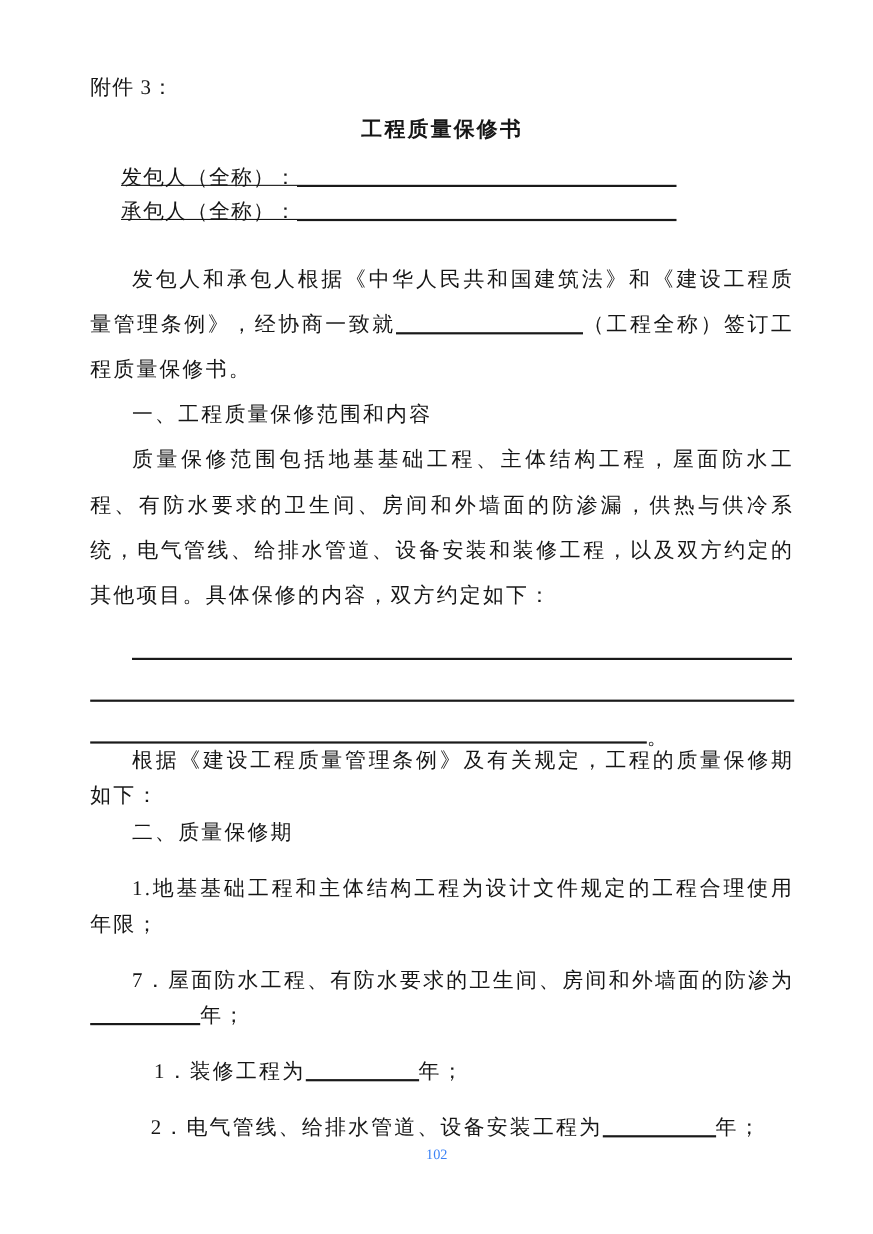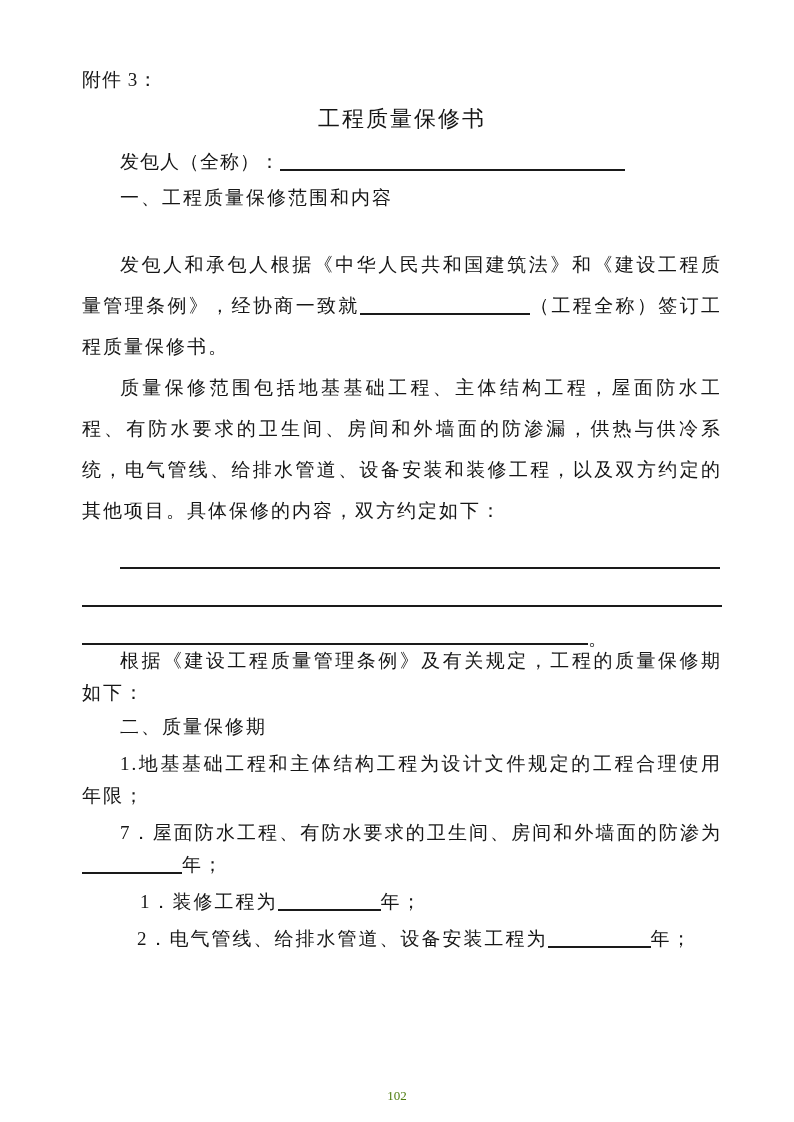--- a/index.html
+++ b/index.html
@@ -16,30 +16,31 @@
     height: 1122px;
     padding: 68px 72px 0 82px;
     position: relative;
     font-size: 19px;
   }
   .attachment {
     line-height: 24px;
     letter-spacing: 1px;
   }
   .doc-title {
-    font-size: 22px;
-    font-weight: normal;
+    font-size: 19px;
+    font-weight: bold;
     text-align: center;
     letter-spacing: 2px;
     line-height: 26px;
     margin-top: 14px;
   }
   .parties {
     margin-top: 14px;
-    margin-left: 38px;
+    margin-left: 28px;
+    text-decoration: underline;
   }
   .party-row {
     line-height: 31px;
     white-space: nowrap;
     letter-spacing: 1px;
   }
   .blank {
     display: inline-block;
     height: 14px;
     border-bottom: 2px solid #1a1a1a;
@@ -75,54 +76,57 @@
     letter-spacing: 0;
     vertical-align: bottom;
   }
   .sec2 {
     line-height: 32px;
     letter-spacing: 2px;
     text-align: justify;
     text-indent: 38px;
   }
   .sec2-heading { margin-top: 2px; }
-  .item { margin-top: 5px; }
+  .item { margin-top: 19px; }
   .item-deep3 { text-indent: 58px; }
   .item-deep4 { text-indent: 55px; }
   .page-footer {
     position: absolute;
     left: 0;
     right: 0;
-    top: 1088px;
+    top: 1042px;
     text-align: center;
     font-size: 13px;
     letter-spacing: 0;
-    color: #4d7c0f;
+    color: #3b82f6;
   }
 </style>
 </head>
 <body>
 
 <div class="page">
 
   <p class="attachment">附件 3：</p>
 
   <h1 class="doc-title">工程质量保修书</h1>
 
   <div class="parties">
     <div class="party-row">
       <span>发包人（全称）：</span><span class="blank party-blank"></span>
     </div>
+    <div class="party-row">
+      <span>承包人（全称）：</span><span class="blank party-blank"></span>
+    </div>
   </div>
-
-  <p class="body-para">一、工程质量保修范围和内容</p>
 
   <p class="body-para intro">
     <span>发包人和承包人根据《中华人民共和国建筑法》和《建设工程质量管理条例》，经协商一致就</span><span class="blank project-name-blank"></span><span>（工程全称）签订工程质量保修书。</span>
   </p>
+
+  <p class="body-para">一、工程质量保修范围和内容</p>
 
 
   <p class="body-para">质量保修范围包括地基基础工程、主体结构工程，屋面防水工程、有防水要求的卫生间、房间和外墙面的防渗漏，供热与供冷系统，电气管线、给排水管道、设备安装和装修工程，以及双方约定的其他项目。具体保修的内容，双方约定如下：</p>
 
   <div class="fill-lines">
     <div class="fill-row">
       <span class="rule rule-1"></span>
     </div>
     <div class="fill-row">
       <span class="rule rule-2"></span>

